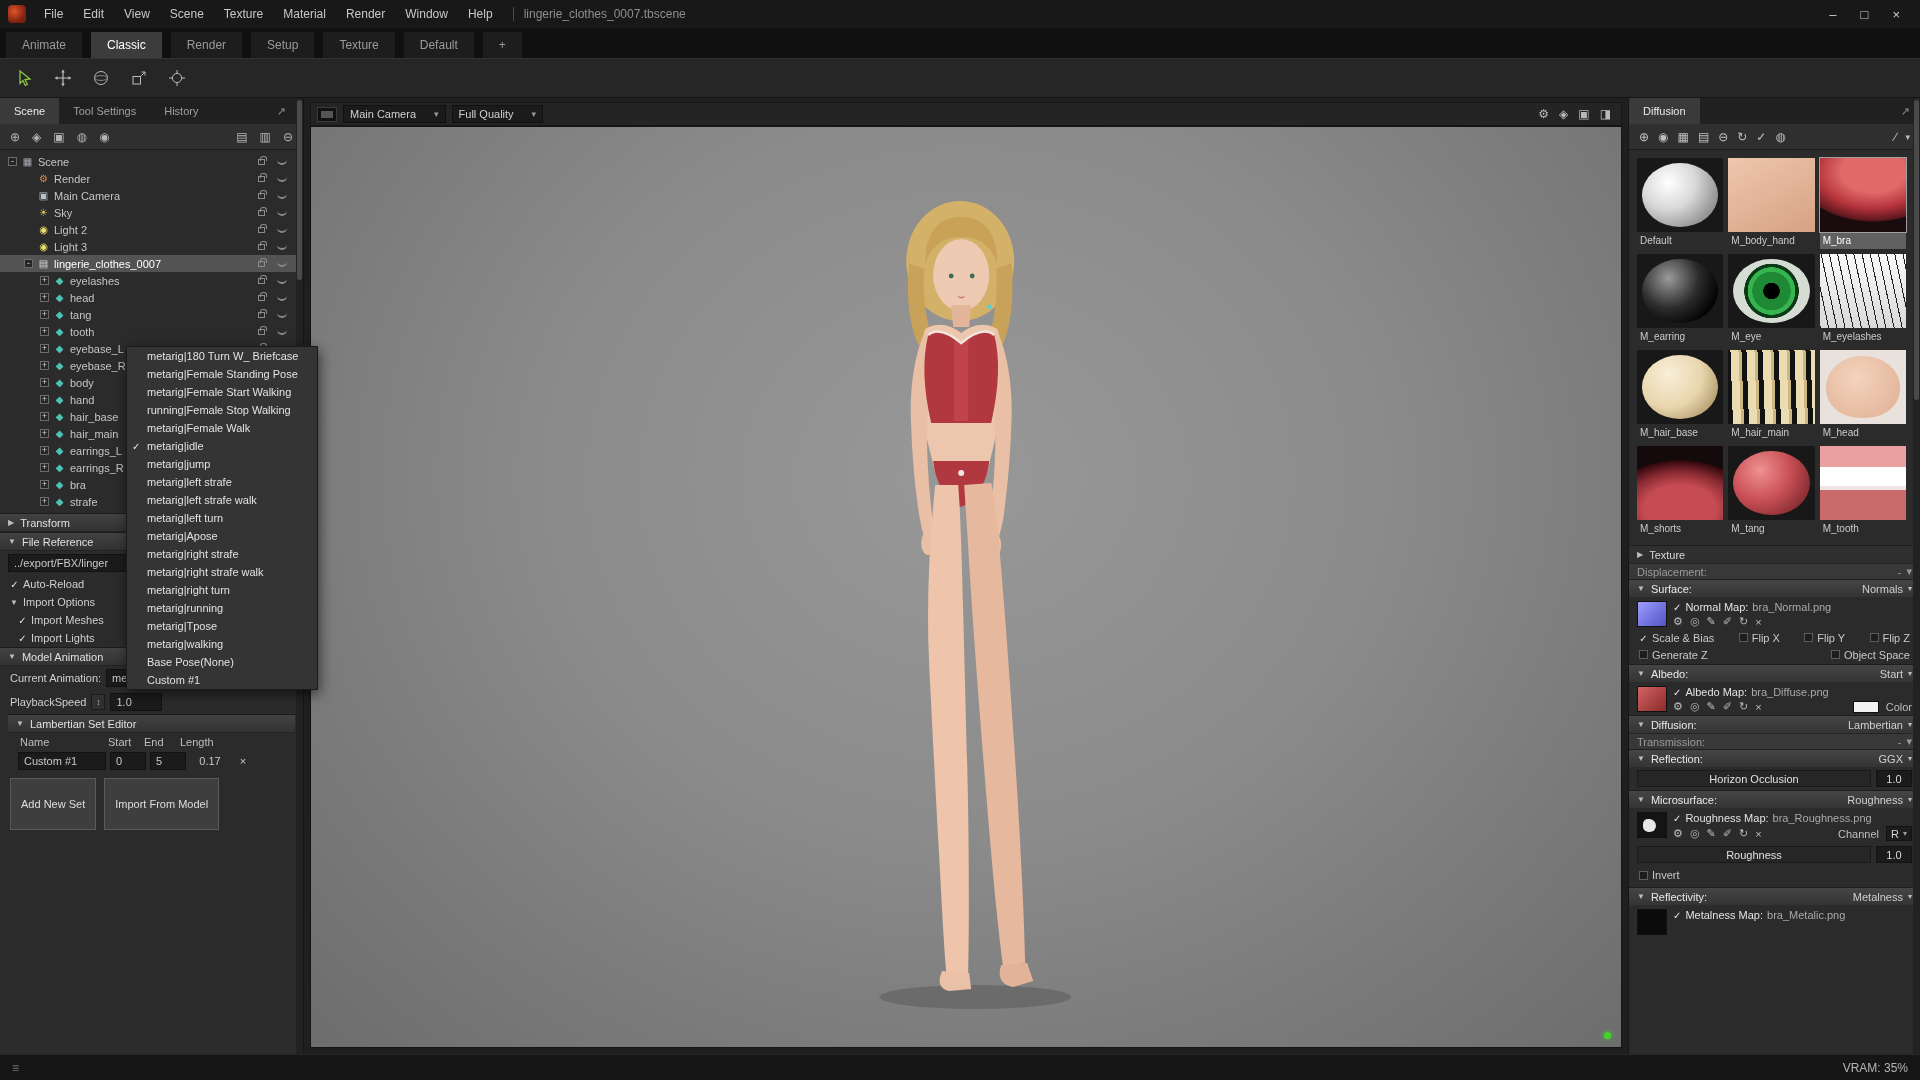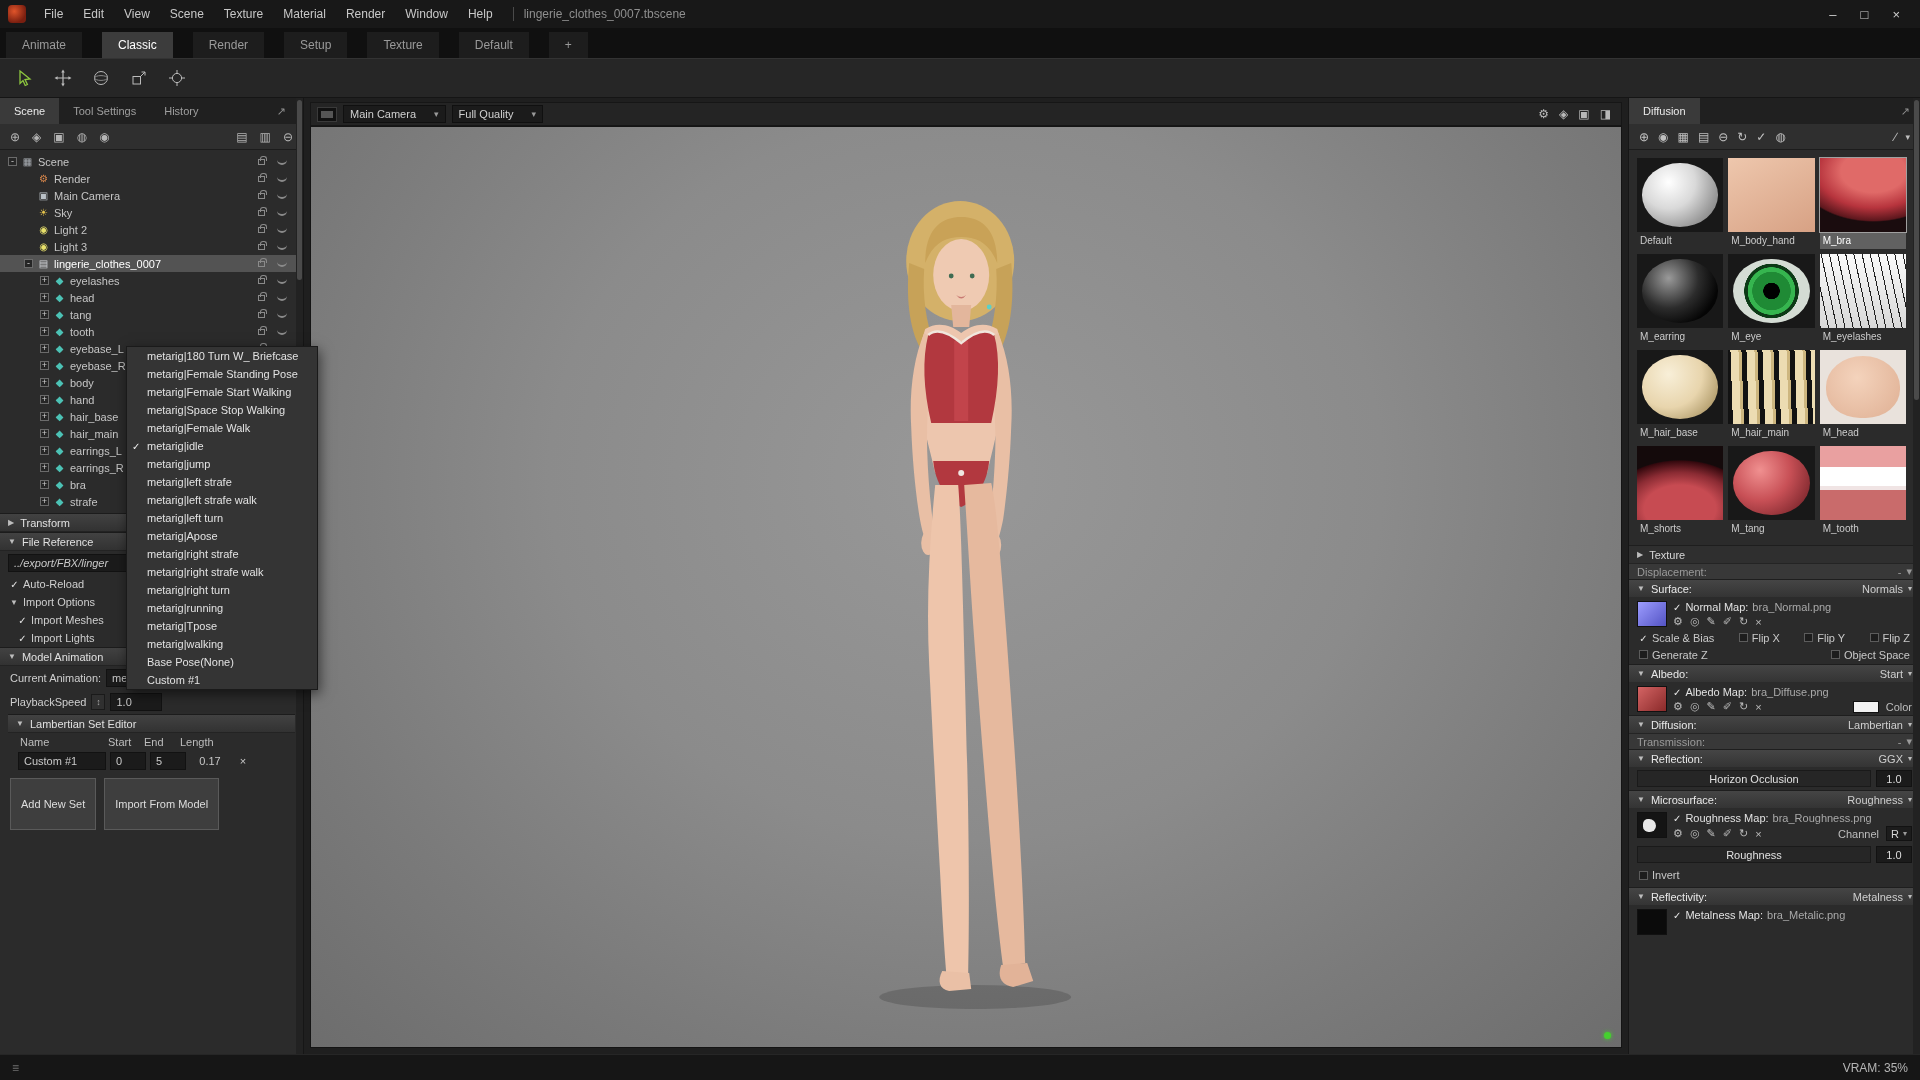--- a/index.html
+++ b/index.html
@@ -11,21 +11,21 @@
   .menubar { height:28px; background:#181818; display:flex; align-items:center; padding:0 8px; }
   .logo { width:18px; height:18px; border-radius:4px; background:radial-gradient(circle at 35% 35%, #e0542a, #7a1f10 70%); margin-right:8px; }
   .menus { display:flex; }
   .menu-item { padding:0 10px; line-height:28px; color:#c8c8c8; cursor:default; }
   .mb-sep { width:1px; height:14px; background:#4a4a4a; margin:0 10px; }
   .filename { color:#8f8f8f; }
   .win-controls { margin-left:auto; display:flex; gap:24px; padding-right:12px; color:#cfcfcf; font-size:13px; }
   .win-controls span { cursor:default; }
 
   
-  .tabbar { height:30px; background:#101010; display:flex; align-items:stretch; padding:4px 6px 0 6px; gap:20px; }
+  .tabbar { height:30px; background:#101010; display:flex; align-items:stretch; padding:4px 6px 0 6px; gap:9px; }
   .wtab { padding:4px 16px; font-size:12px; color:#9a9a9a; background:#1d1d1d; display:flex; align-items:center; }
   .wtab.active { background:#3c3c3c; color:#ffffff; }
 
   
   .toolbar { height:40px; background:#262626; border-top:1px solid #333; border-bottom:1px solid #151515; display:flex; align-items:center; gap:8px; padding:0 10px; }
   .tool { width:30px; height:30px; display:flex; align-items:center; justify-content:center; border-radius:2px; }
 
   
   .content { position:absolute; top:98px; bottom:26px; left:0; right:0; display:flex; }
 
@@ -59,21 +59,21 @@
   .mini-lock { width:7px; height:6px; border:1px solid #8a8a8a; position:relative; }
   .mini-lock::before { content:""; position:absolute; left:1px; top:-4px; width:5px; height:4px;
                        border:1px solid #8a8a8a; border-bottom:none; border-radius:3px 3px 0 0; }
   .mini-eye { width:10px; height:6px; border-bottom:2px solid #8a8a8a; border-radius:0 0 10px 10px; }
 
   .sec-header { height:19px; background:linear-gradient(#424242,#323232); border-top:1px solid #1c1c1c; border-bottom:1px solid #232323;
                 display:flex; align-items:center; gap:6px; padding:0 8px; color:#e0e0e0; }
   .sec-header .tri { font-size:8px; color:#bdbdbd; }
   .sub-row { display:flex; align-items:center; gap:5px; padding:3px 10px; color:#cfcfcf; }
   .field { background:#1b1b1b; border:1px solid #121212; color:#c9c9c9; height:18px; padding:0 5px; font:11px "Liberation Sans",sans-serif; }
-  .path-field { width:220px; margin:3px 8px; display:flex; align-items:center;font-style:italic; }
+  .path-field { width:220px; margin:3px 8px; display:flex; align-items:center; }
   .ck { display:flex; align-items:center; gap:4px; }
   .ck .box { width:9px; height:9px; border:1px solid #5c5c5c; background:#1d1d1d; display:inline-block; }
   .ck .mark { color:#e2e2e2; font-size:10px; width:9px; text-align:center; }
 
   .anim-label { color:#cfcfcf; }
   .anim-field { width:150px; }
   .stepper { width:14px; height:16px; background:#303030; border:1px solid #1a1a1a; color:#aaa; font-size:9px;
              display:flex; align-items:center; justify-content:center; }
   .set-table { padding:0 8px; }
   .set-head { display:grid; grid-template-columns:88px 36px 36px 48px 1fr; color:#bdbdbd; padding:3px 0 2px 12px; }
@@ -954,21 +954,21 @@
         <span>metarig|Female Standing Pose</span>
       </div>
 
       <div class="anim-item">
 
         <span>metarig|Female Start Walking</span>
       </div>
 
       <div class="anim-item">
 
-        <span>metarig|Space Stop Walking</span>
+        <span>running|Female Stop Walking</span>
       </div>
 
       <div class="anim-item">
 
         <span>metarig|Female Walk</span>
       </div>
 
       <div class="anim-item">
         <span class="amark on" data-icon="check">✓</span>
         <span>metarig|idle</span>

